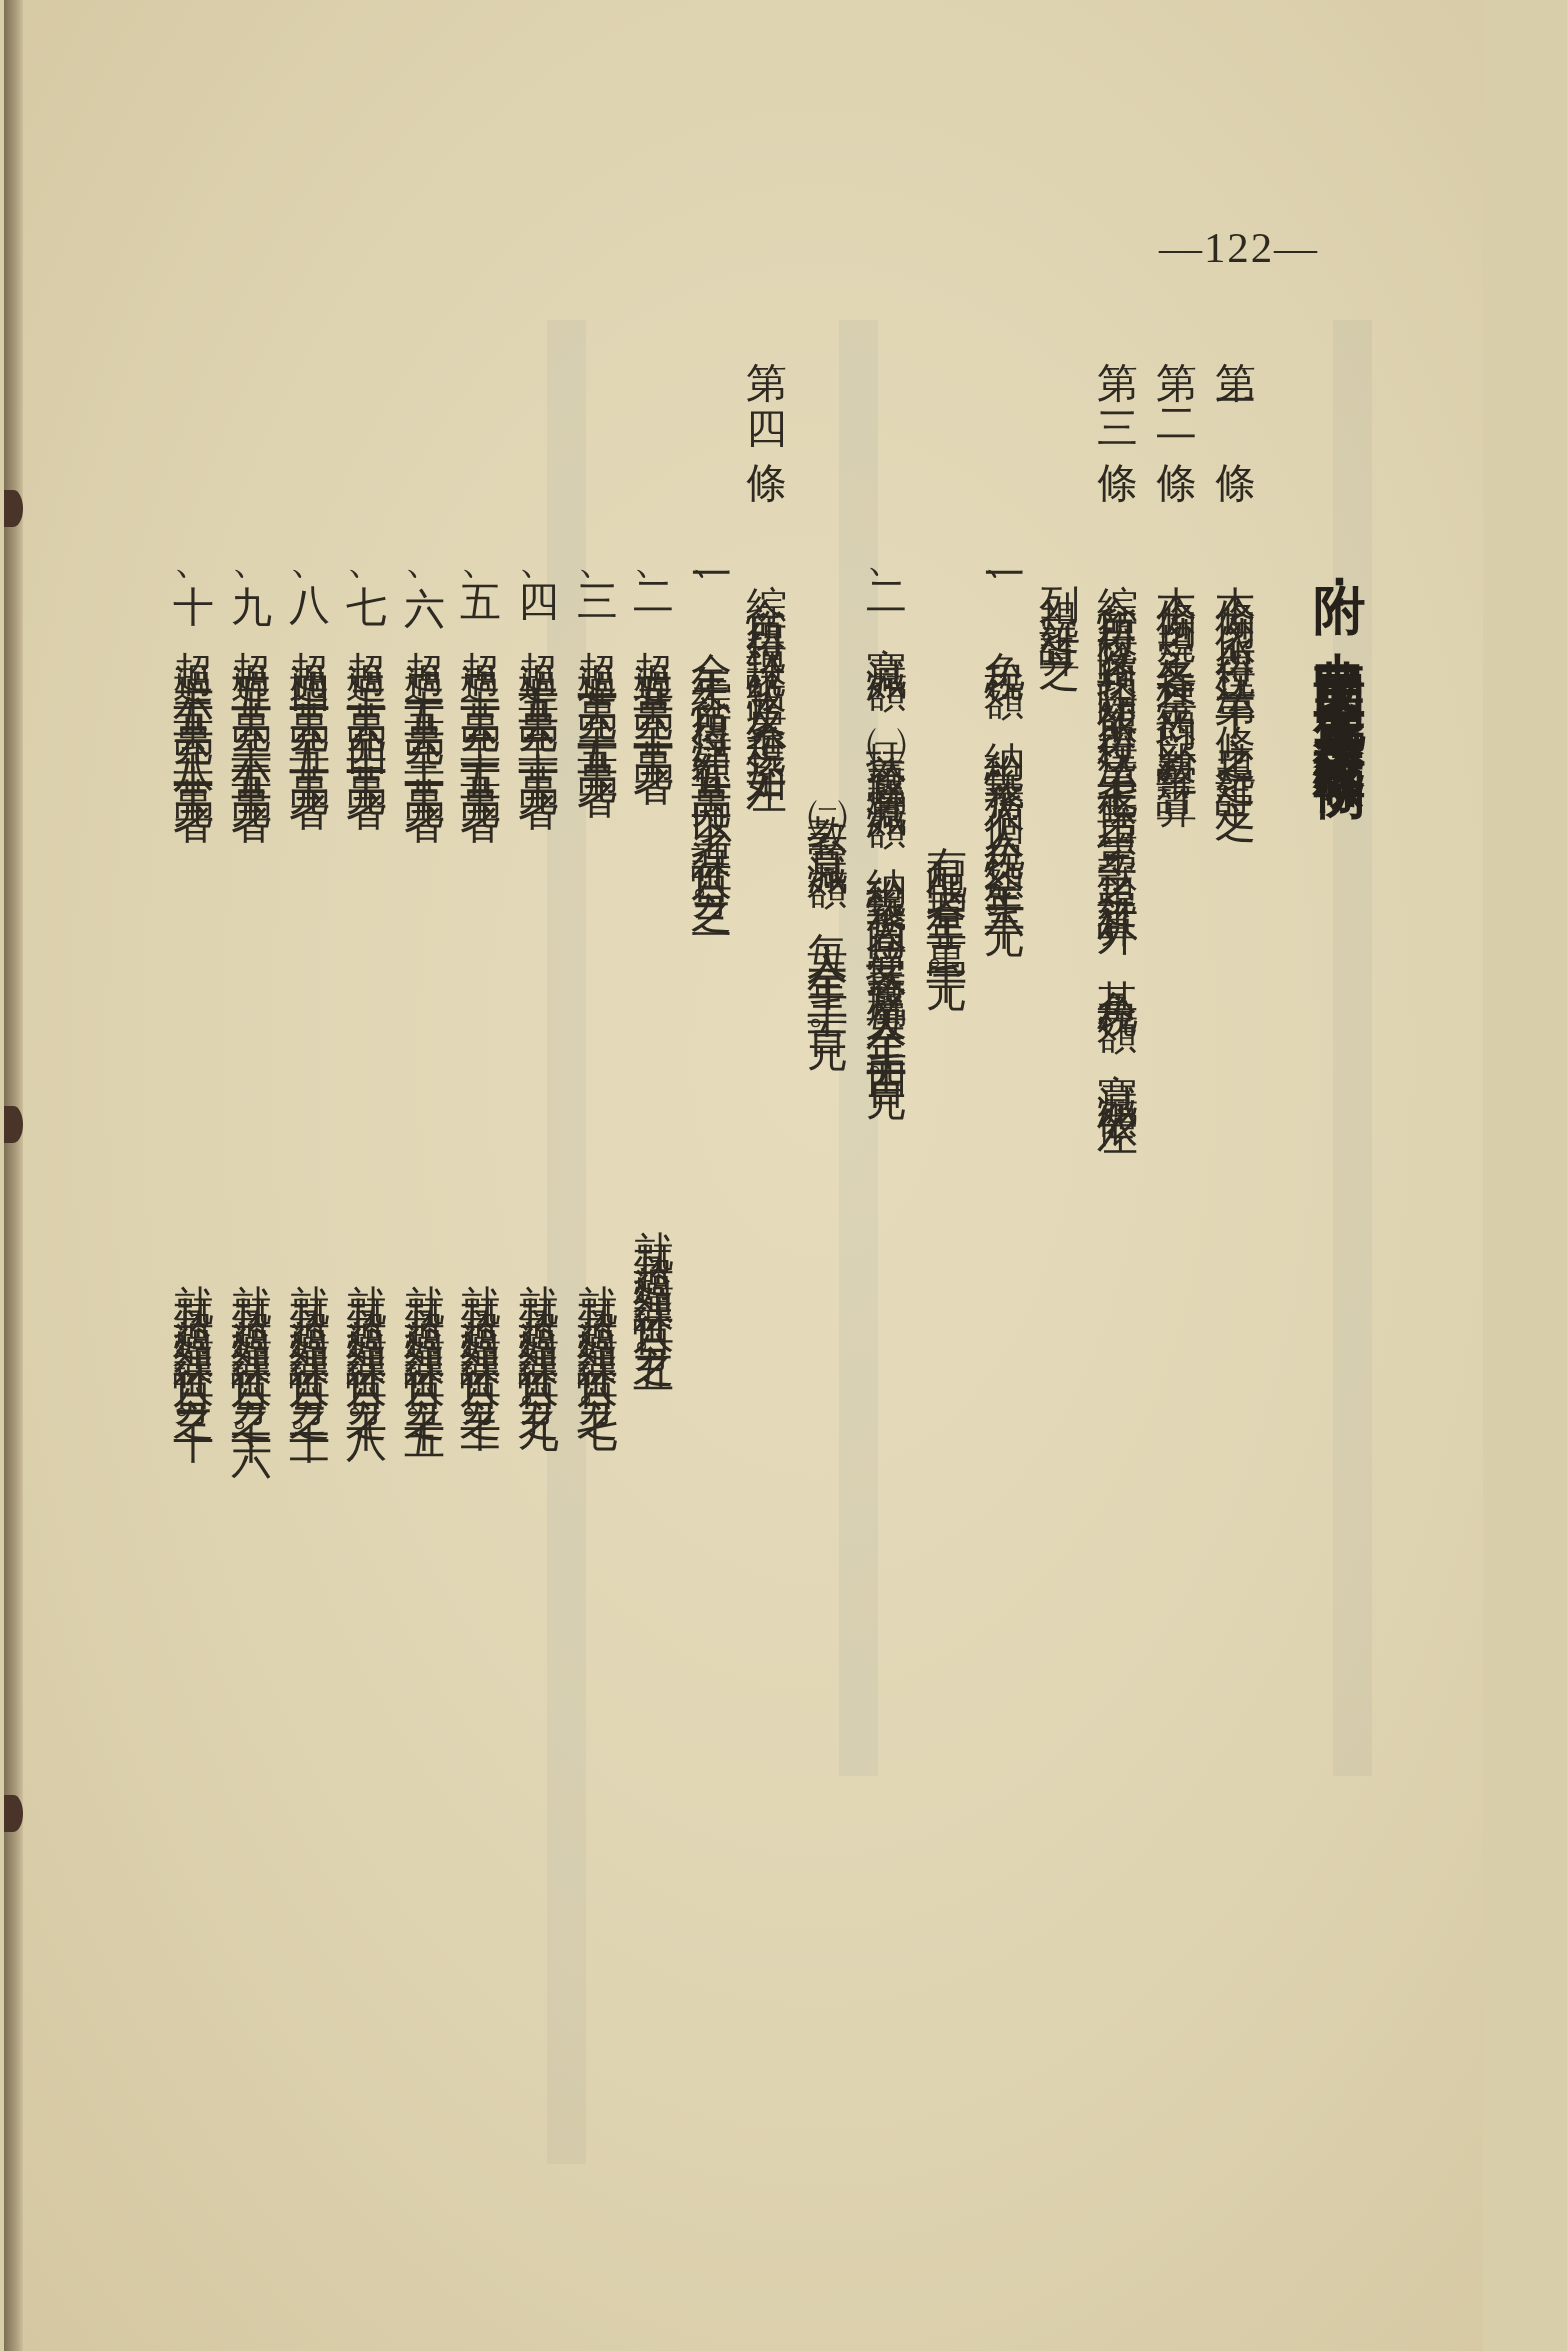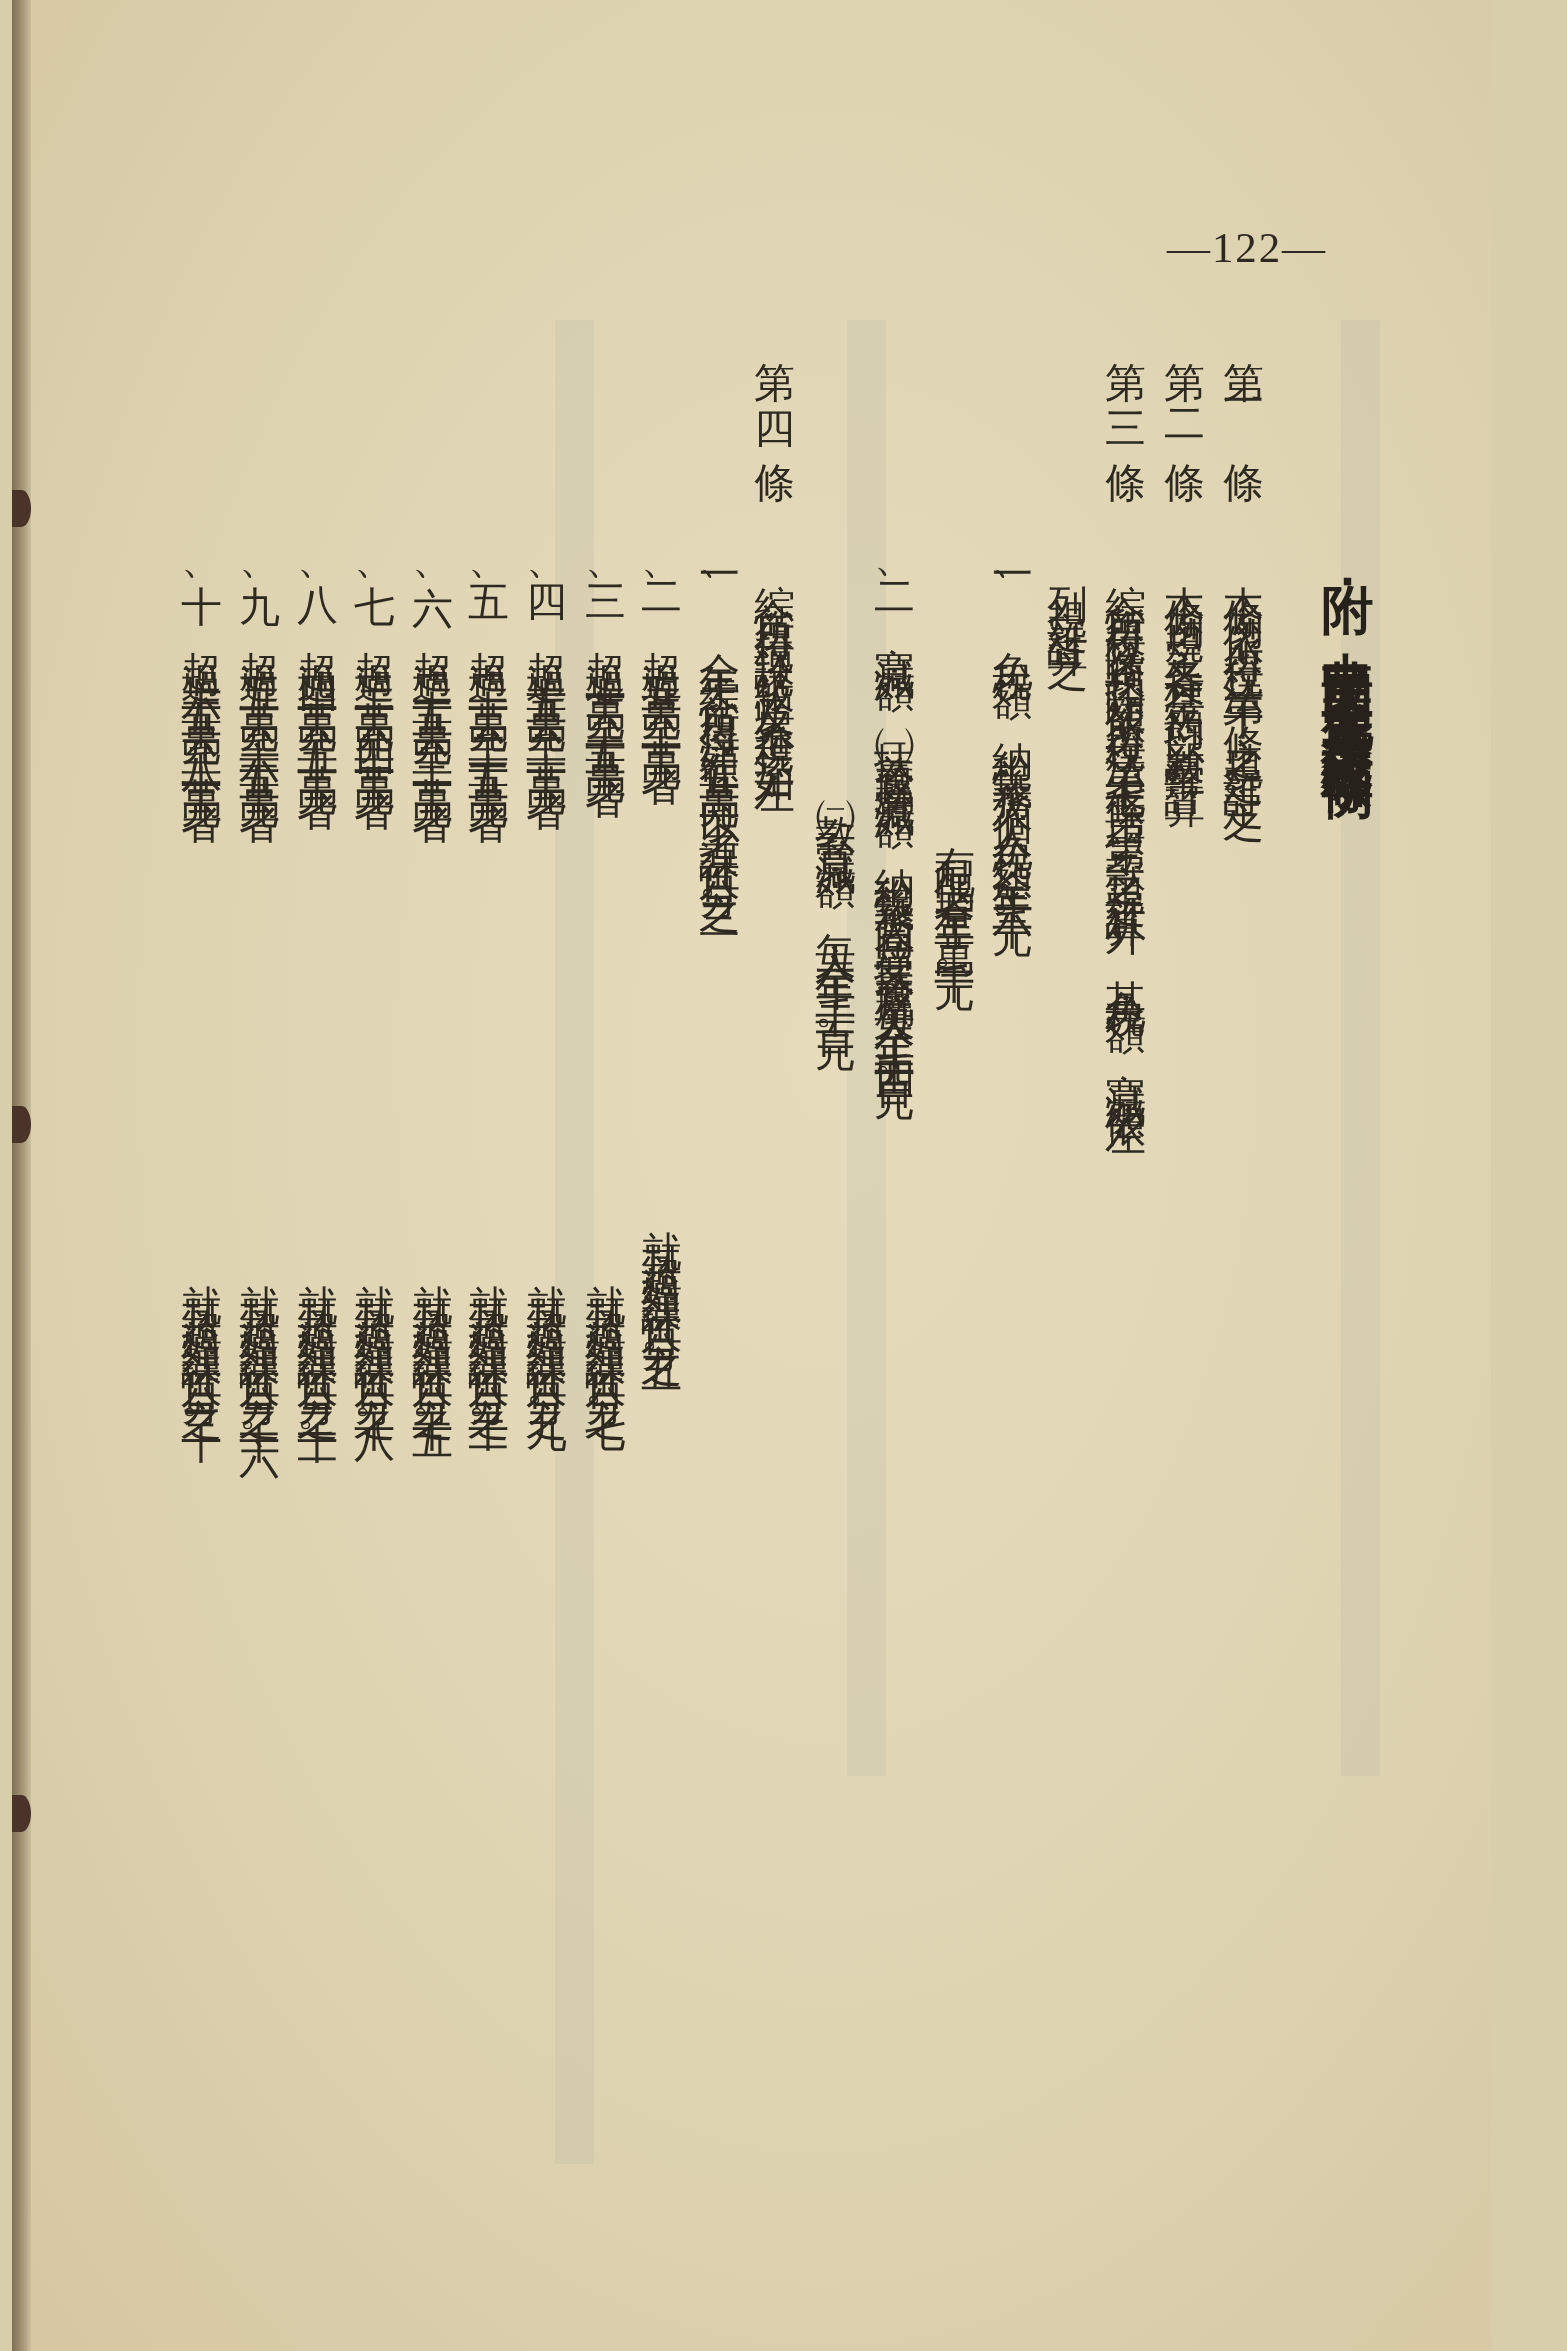--- a/index.html
+++ b/index.html
@@ -3,21 +3,21 @@
 <meta charset="utf-8">
 <style>
   html, body { margin:0; padding:0; }
   body {
     width:1567px; height:2351px; position:relative; overflow:hidden;
     background:#d9ceaa;
     font-family:"DejaVu Serif","Liberation Serif",serif;
     color:#2e2a22;
   }
   .page {
-    position:absolute; left:12px; top:0; width:1479px; height:2351px;
+    position:absolute; left:4px; top:0; width:1479px; height:2351px;
     background: radial-gradient(ellipse at 55% 45%, #e6dcbc 0%, #dfd4b2 55%, #d4c7a1 100%);
   }
   .binding {
     position:absolute; left:0; top:0; width:19.4px; height:2351px;
     background: linear-gradient(to right, #7d6f55 0%, #a89a7a 60%, #cbbf9c 100%);
   }
   .hole { position:absolute; left:0; width:19.4px; height:37px; border-radius:0 50% 50% 0; background:#4a3328; }
   .col {
     position:absolute;
     writing-mode: vertical-rl;

